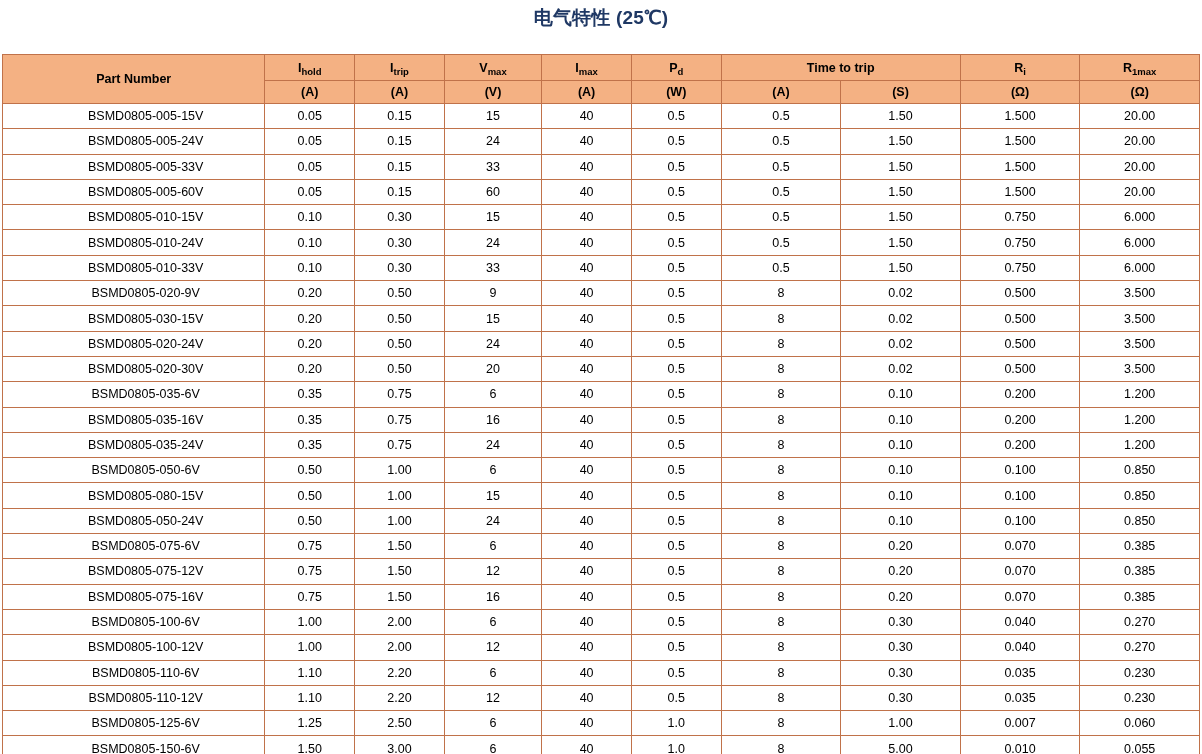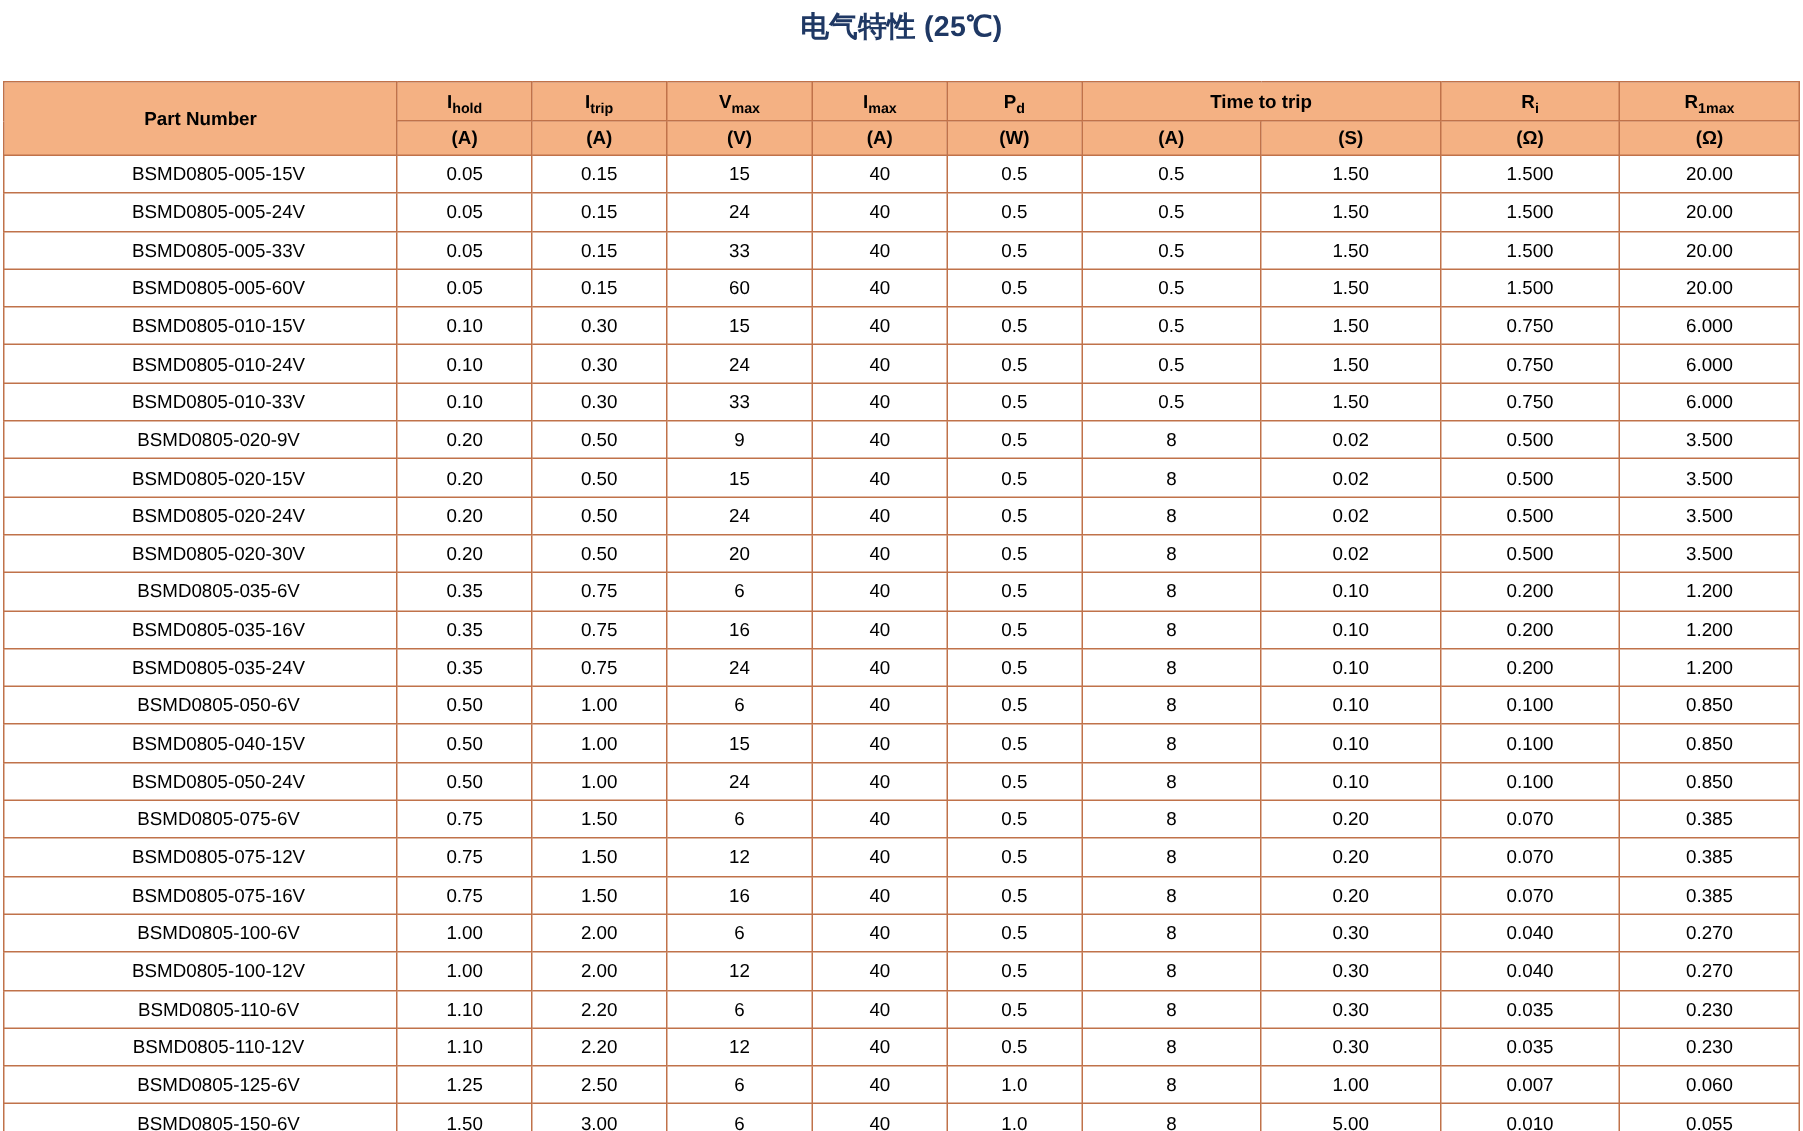--- a/index.html
+++ b/index.html
@@ -212,21 +212,21 @@
           <td>0.50</td>
           <td>9</td>
           <td>40</td>
           <td>0.5</td>
           <td>8</td>
           <td>0.02</td>
           <td>0.500</td>
           <td>3.500</td>
         </tr>
         <tr>
-          <td class="part">BSMD0805-020-15V</td>
+          <td class="part">BSMD0805-030-15V</td>
           <td>0.20</td>
           <td>0.50</td>
           <td>15</td>
           <td>40</td>
           <td>0.5</td>
           <td>8</td>
           <td>0.02</td>
           <td>0.500</td>
           <td>3.500</td>
         </tr>
@@ -296,21 +296,21 @@
           <td>1.00</td>
           <td>6</td>
           <td>40</td>
           <td>0.5</td>
           <td>8</td>
           <td>0.10</td>
           <td>0.100</td>
           <td>0.850</td>
         </tr>
         <tr>
-          <td class="part">BSMD0805-040-15V</td>
+          <td class="part">BSMD0805-080-15V</td>
           <td>0.50</td>
           <td>1.00</td>
           <td>15</td>
           <td>40</td>
           <td>0.5</td>
           <td>8</td>
           <td>0.10</td>
           <td>0.100</td>
           <td>0.850</td>
         </tr>

